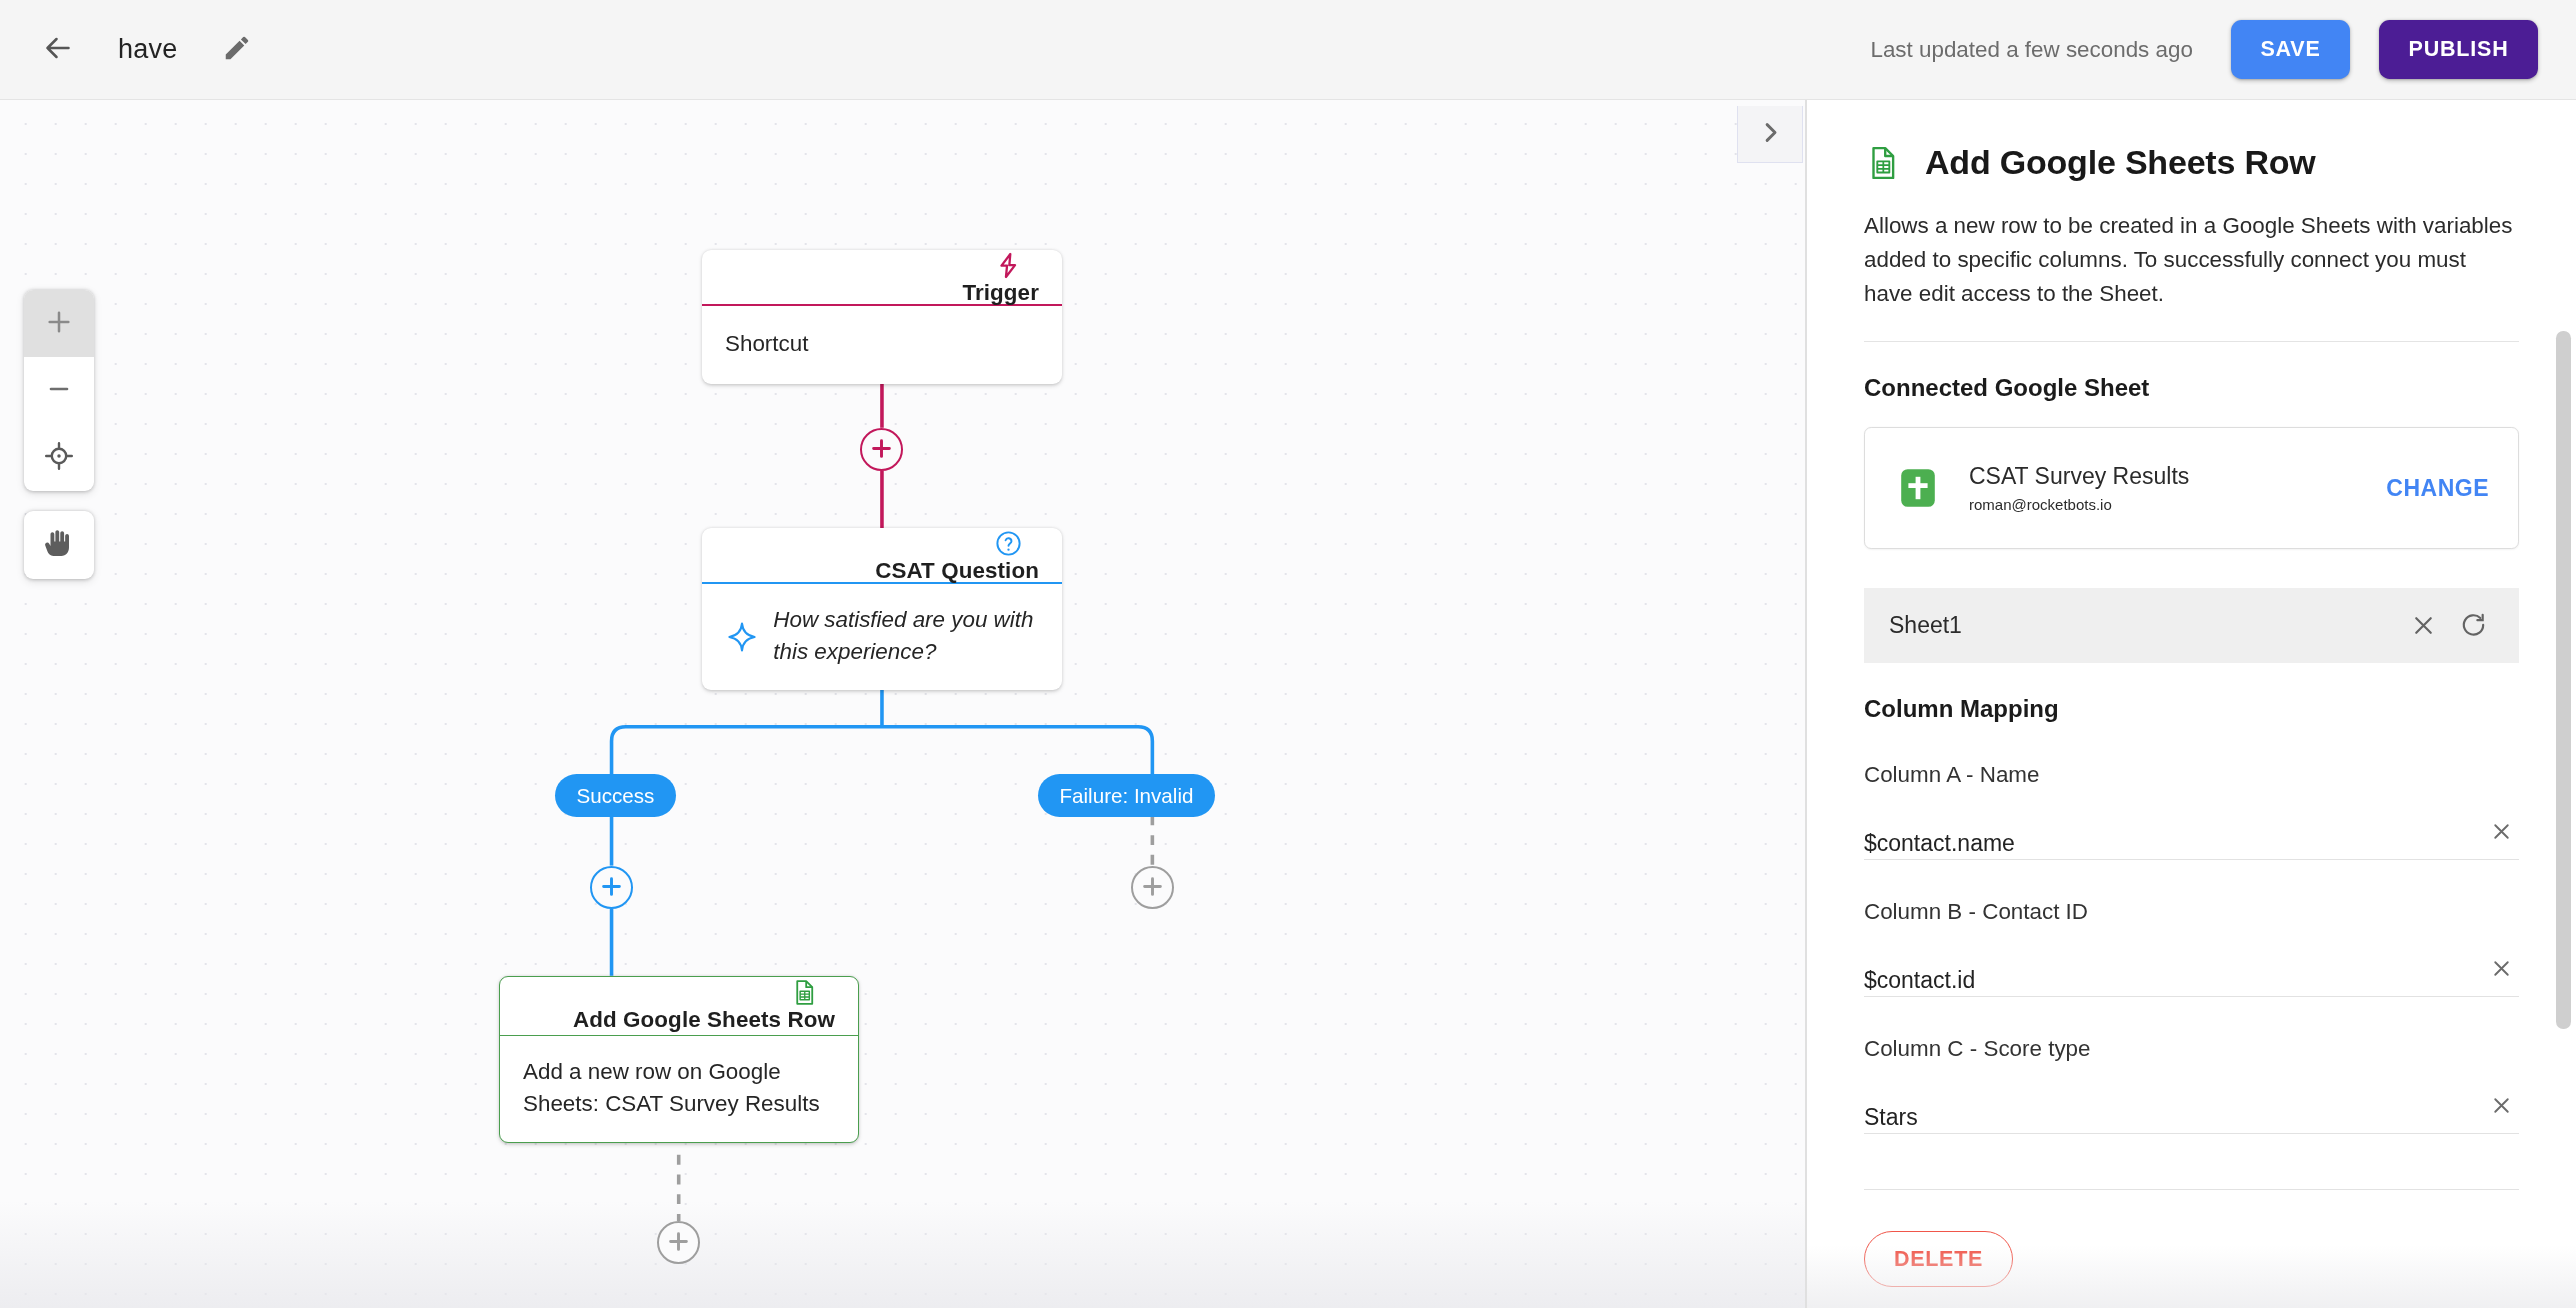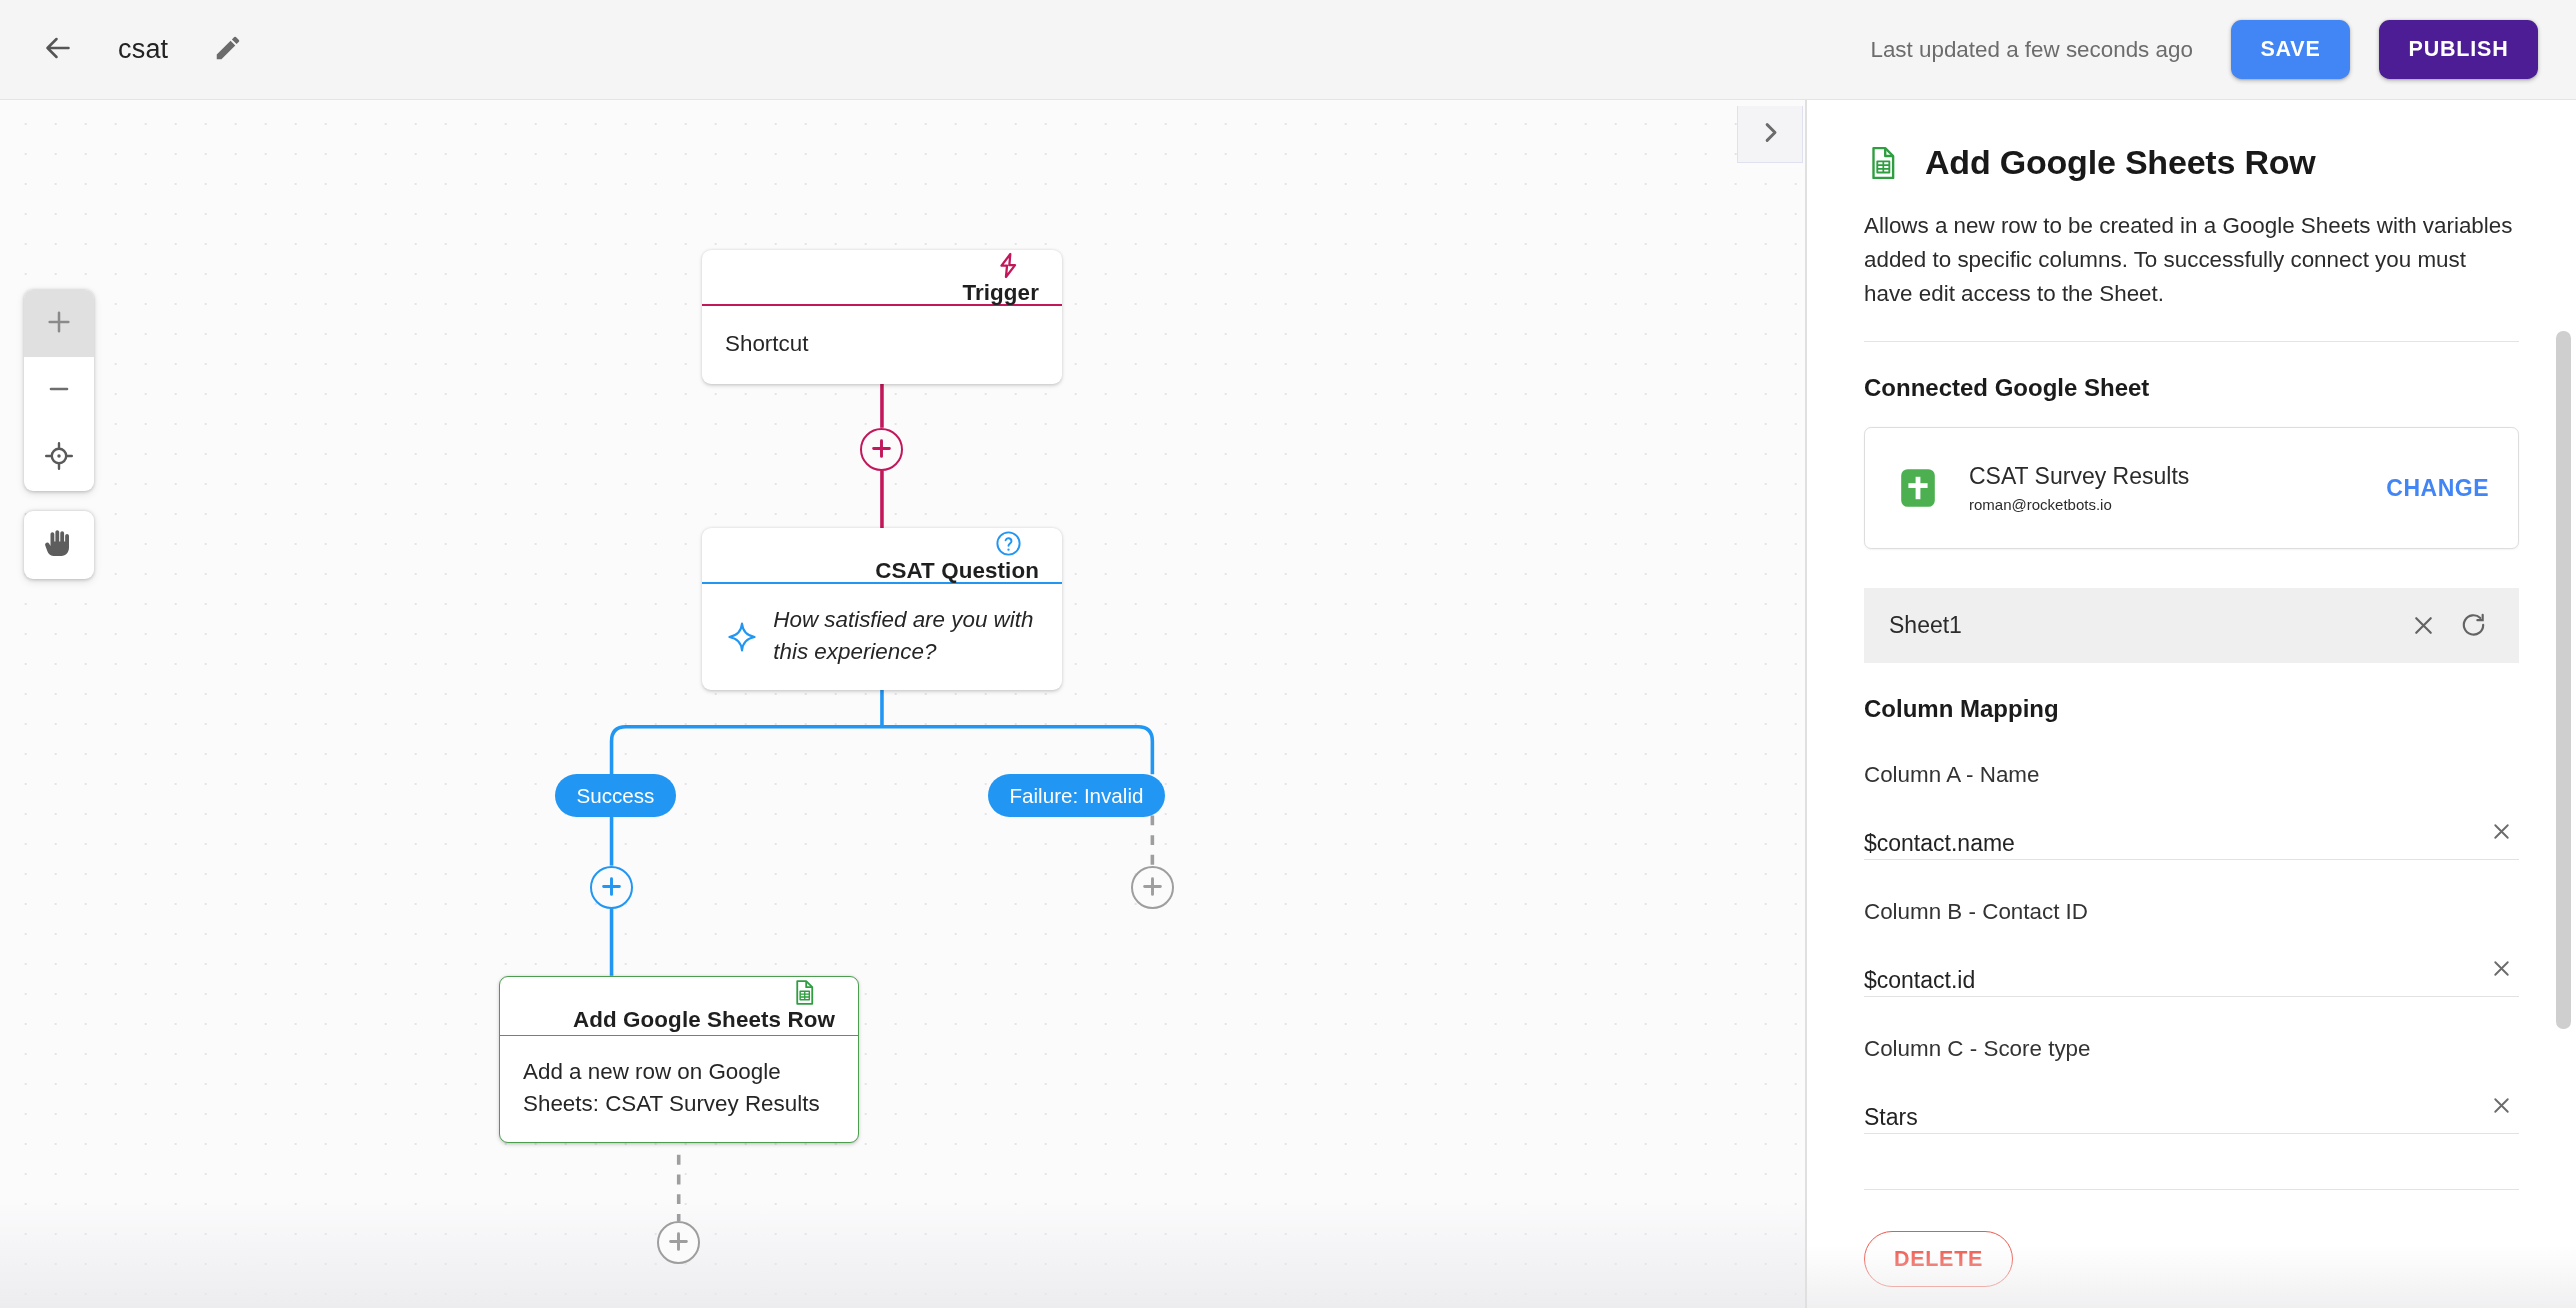--- a/index.html
+++ b/index.html
@@ -262,21 +262,21 @@
 <body>
 
 <div class="topbar">
   <div class="back-btn">
     <span>
       <svg viewBox="0 0 24 24" fill="none" stroke="#555" stroke-width="1.7" stroke-linecap="round" stroke-linejoin="round">
         <path d="M19 12H5M11 18l-6-6 6-6"></path>
       </svg>
     </span>
   </div>
-  <div class="doc-title">csat</div>
+  <div class="doc-title">have</div>
   <div class="edit-btn">
     <span>
       <svg viewBox="0 0 24 24" fill="#6b6b6b">
         <path d="M3 17.25V21h3.75L17.81 9.94l-3.75-3.75L3 17.25zM20.71 7.04a1 1 0 0 0 0-1.41l-2.34-2.34a1 1 0 0 0-1.41 0l-1.83 1.83 3.75 3.75 1.83-1.83z"></path>
       </svg>
     </span>
   </div>
   <div class="topbar-right">
     <div class="last-updated">Last updated a few seconds ago</div>
     <button class="btn-save">SAVE</button>
@@ -339,21 +339,21 @@
       <span class="glyph">
         <svg viewBox="0 0 24 24" fill="none" stroke="#2196f3" stroke-width="1.5" stroke-linejoin="round">
           <path d="M12 2.6c.45 5.1 3.7 8.45 8.9 9.4-5.2.95-8.45 4.3-8.9 9.4-.45-5.1-3.7-8.45-8.9-9.4 5.2-.95 8.45-4.3 8.9-9.4z"></path>
         </svg>
       </span>
       <span class="node-text italic">How satisfied are you with this experience?</span>
     </div>
   </div>
 
   <div class="branch-label" style="left:555px;top:674px">Success</div>
-  <div class="branch-label" style="left:988px;top:674px">Failure: Invalid</div>
+  <div class="branch-label" style="left:1038px;top:674px">Failure: Invalid</div>
 
   <div class="plus-node blue" style="left:590px;top:766px">
     <span>
       <svg viewBox="0 0 24 24" fill="none" stroke="#2196f3" stroke-width="2.6" stroke-linecap="round">
         <path d="M12 5v14M5 12h14"></path>
       </svg>
     </span>
   </div>
 
   <div class="plus-node gray" style="left:1131px;top:766px">

